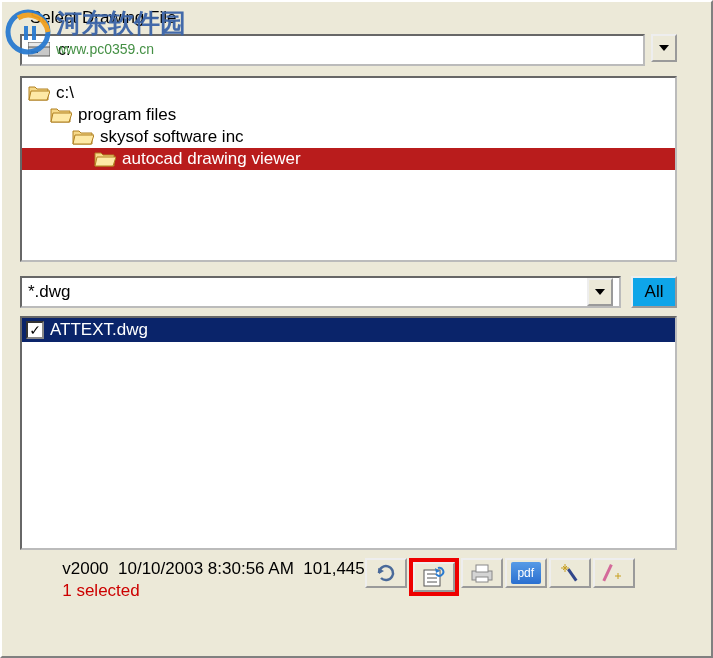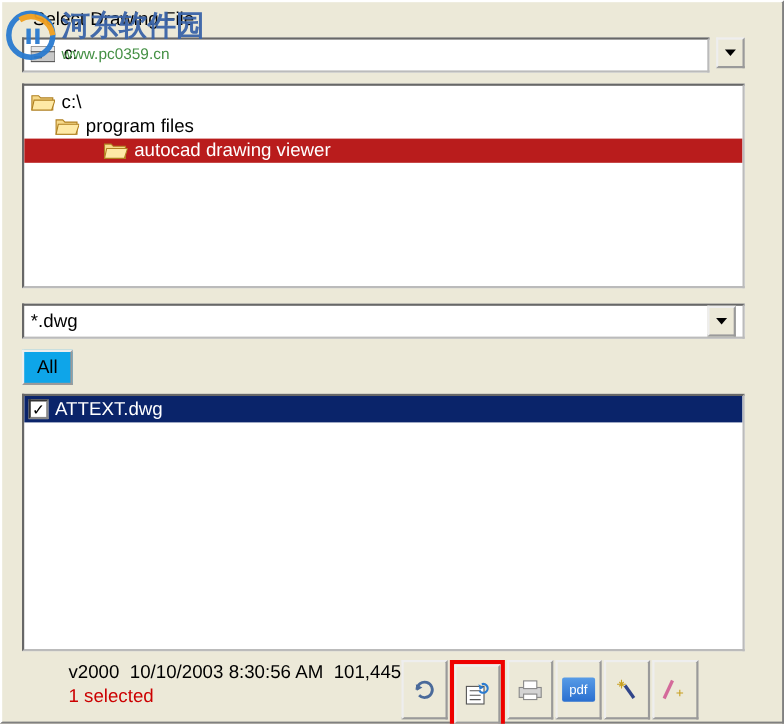--- a/index.html
+++ b/index.html
@@ -56,21 +56,21 @@
       padding: 1px 6px;
       font-size: 17px;
     }
     .tree-item.sel { background: #b91c1c; color: #fff; }
     .indent-0 { padding-left: 6px; }
     .indent-1 { padding-left: 28px; }
     .indent-2 { padding-left: 50px; }
     .indent-3 { padding-left: 72px; }
     .folder-icon { width: 22px; height: 18px; margin-right: 6px; }
 
-    .filter-row { display: flex; gap: 10px; margin-top: 14px; flex-direction: column; }
+    .filter-row { display: flex; gap: 10px; margin-top: 14px; }
     .filter-select {
       flex: 1; height: 32px;
       border: 2px inset #bbb;
       background: #fff;
       display: flex; align-items: center;
       padding: 0 6px;
       font-size: 17px;
     }
     .all-btn {
       width: 46px; height: 32px;
@@ -106,21 +106,21 @@
     .status-bar {
       margin-top: 8px;
       display: flex;
       align-items: flex-start;
       justify-content: center;
     }
     .status-text { font-size: 17px; color: #000; line-height: 1.3; }
     .sel-text { color: #c00; }
     .toolbar { display: flex; gap: 2px; }
     .tbtn {
-      width: 42px; height: 54px;
+      width: 42px; height: 30px;
       border: 2px outset #eee;
       background: #ece9d8;
       display: flex; align-items: center; justify-content: center;
     }
     .highlight-box {
       border: 4px solid #e00;
       padding: 0;
     }
     .pdf-badge {
       width: 30px; height: 22px;
@@ -186,20 +186,27 @@
     <path d="M 3 7 L 22 7 L 19 16 L 1 16 Z" fill="#fee9a6" stroke="#b08020"></path>
   </svg>
         <span>c:\</span>
       </div>
       <div class="tree-item indent-1">
         <svg class="folder-icon" viewBox="0 0 22 18">
     <path d="M 1 3 L 7 3 L 9 5 L 20 5 L 20 16 L 1 16 Z" fill="#f6d98a" stroke="#b08020"></path>
     <path d="M 3 7 L 22 7 L 19 16 L 1 16 Z" fill="#fee9a6" stroke="#b08020"></path>
   </svg>
         <span>program files</span>
+      </div>
+      <div class="tree-item indent-2">
+        <svg class="folder-icon" viewBox="0 0 22 18">
+    <path d="M 1 3 L 7 3 L 9 5 L 20 5 L 20 16 L 1 16 Z" fill="#f6d98a" stroke="#b08020"></path>
+    <path d="M 3 7 L 22 7 L 19 16 L 1 16 Z" fill="#fee9a6" stroke="#b08020"></path>
+  </svg>
+        <span>skysof software inc</span>
       </div>
       <div class="tree-item indent-3 sel">
         <svg class="folder-icon" viewBox="0 0 22 18">
     <path d="M 1 3 L 7 3 L 9 5 L 20 5 L 20 16 L 1 16 Z" fill="#f6d98a" stroke="#b08020"></path>
     <path d="M 3 7 L 22 7 L 19 16 L 1 16 Z" fill="#fee9a6" stroke="#b08020"></path>
   </svg>
         <span>autocad drawing viewer</span>
       </div>
     </div>
 

